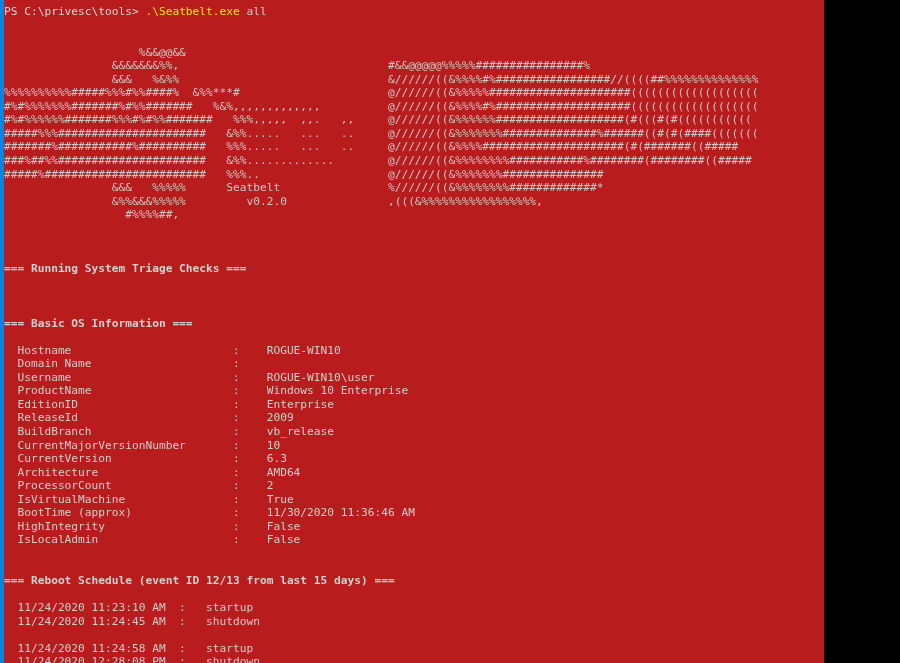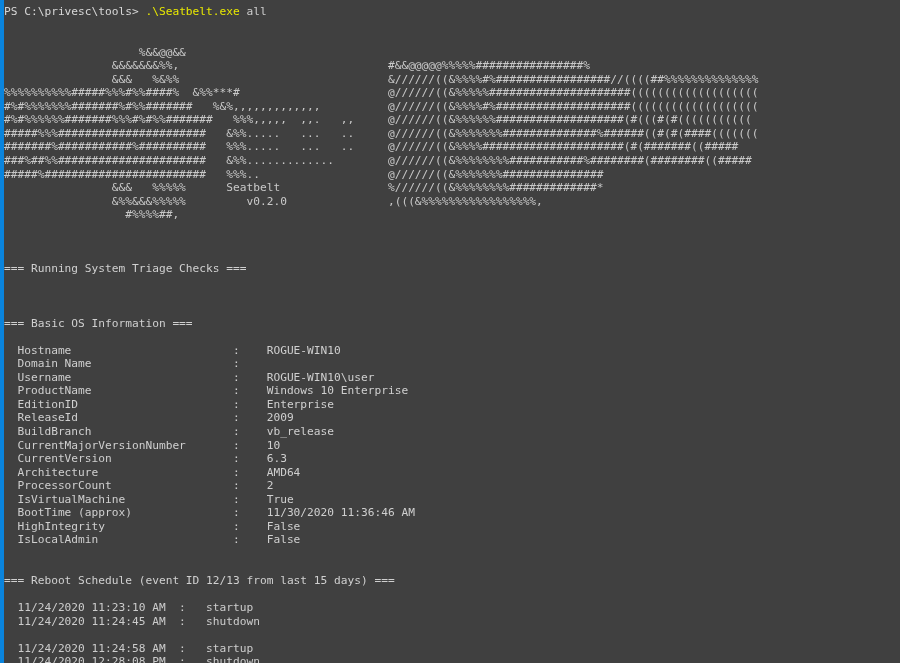--- a/index.html
+++ b/index.html
@@ -10,23 +10,23 @@
   }
   body {
     width: 900px;
     height: 663px;
     overflow: hidden;
     font-family: "DejaVu Sans Mono", "Liberation Mono", monospace;
   }
 
   #terminal {
     position: relative;
-    width: 900px;
+    width: 824px;
     height: 663px;
-    background: #404040;
+    background: #b91c1c;
     box-sizing: border-box;
     overflow: hidden;
   }
 
   
   #left-accent {
     position: absolute;
     left: 0;
     top: 0;
     width: 4px;
@@ -57,21 +57,21 @@
     min-height: 13.55px;
     font-family: "DejaVu Sans Mono", "Liberation Mono", monospace;
   }
 
   .blank { min-height: 13.55px; }
 
   .c-default { color: #cccccc; }
   .c-prompt  { color: #d8d8d8; }
   .c-yellow  { color: #e8e800; }
   .c-art     { color: #c9c9c9; }
-  .c-header  { color: #d0d0d0; }
+  .c-header  { color: #d0d0d0; font-weight: bold; }
   .c-key     { color: #cfcfcf; }
 </style>
 </head>
 <body>
 
 <div id="terminal">
 
   <div id="left-accent"></div>
 
   <div id="console"><div class="line"><span class="c-prompt">PS C:\privesc\tools&gt; </span><span class="c-yellow">.\Seatbelt.exe</span><span class="c-default"> all</span></div><div class="blank">&nbsp;</div><div class="blank">&nbsp;</div><div class="line c-art">                    %&amp;&amp;@@&amp;&amp;</div><div class="line c-art">                &amp;&amp;&amp;&amp;&amp;&amp;&amp;%%,                               #&amp;&amp;@@@@@%%%%%################%</div><div class="line c-art">                &amp;&amp;&amp;   %&amp;%%                               &amp;//////((&amp;%%%%#%#################//((((##%%%%%%%%%%%%%%</div><div class="line c-art">%%%%%%%%%%#####%%%#%%####%  &amp;%%***#                      @//////((&amp;%%%%%#####################(((((((((((((((((((</div><div class="line c-art">#%#%%%%%%%#######%#%%#######   %&amp;%,,,,,,,,,,,,,          @//////((&amp;%%%%#%####################(((((((((((((((((((</div><div class="line c-art">#%#%%%%%%#######%%%#%#%%#######   %%%,,,,,  ,,.   ,,     @//////((&amp;%%%%%%###################(#(((#(#(((((((((((</div><div class="line c-art">#####%%%######################   &amp;%%.....   ...   ..     @//////((&amp;%%%%%%%##############%######((#(#(####(((((((</div><div class="line c-art">#######%###########%##########   %%%.....   ...   ..     @//////((&amp;%%%%#####################(#(#######((#####</div><div class="line c-art">###%##%%######################   &amp;%%.............        @//////((&amp;%%%%%%%%###########%########(########((#####</div><div class="line c-art">#####%########################   %%%..                   @//////((&amp;%%%%%%%###############</div><div class="line c-art">                &amp;&amp;&amp;   %%%%%      Seatbelt                %//////((&amp;%%%%%%%%#############*</div><div class="line c-art">                &amp;%%&amp;&amp;&amp;%%%%%         v0.2.0               ,(((&amp;%%%%%%%%%%%%%%%%%,</div><div class="line c-art">                  #%%%%##,</div><div class="blank">&nbsp;</div><div class="blank">&nbsp;</div><div class="blank">&nbsp;</div><div class="line c-header">=== Running System Triage Checks ===</div><div class="blank">&nbsp;</div><div class="blank">&nbsp;</div><div class="blank">&nbsp;</div><div class="line c-header">=== Basic OS Information ===</div><div class="blank">&nbsp;</div><div class="line c-key">  Hostname                        :    ROGUE-WIN10</div><div class="line c-key">  Domain Name                     : </div><div class="line c-key">  Username                        :    ROGUE-WIN10\user</div><div class="line c-key">  ProductName                     :    Windows 10 Enterprise</div><div class="line c-key">  EditionID                       :    Enterprise</div><div class="line c-key">  ReleaseId                       :    2009</div><div class="line c-key">  BuildBranch                     :    vb_release</div><div class="line c-key">  CurrentMajorVersionNumber       :    10</div><div class="line c-key">  CurrentVersion                  :    6.3</div><div class="line c-key">  Architecture                    :    AMD64</div><div class="line c-key">  ProcessorCount                  :    2</div><div class="line c-key">  IsVirtualMachine                :    True</div><div class="line c-key">  BootTime (approx)               :    11/30/2020 11:36:46 AM</div><div class="line c-key">  HighIntegrity                   :    False</div><div class="line c-key">  IsLocalAdmin                    :    False</div><div class="blank">&nbsp;</div><div class="blank">&nbsp;</div><div class="line c-header">=== Reboot Schedule (event ID 12/13 from last 15 days) ===</div><div class="blank">&nbsp;</div><div class="line c-default">  11/24/2020 11:23:10 AM  :   startup</div><div class="line c-default">  11/24/2020 11:24:45 AM  :   shutdown</div><div class="blank">&nbsp;</div><div class="line c-default">  11/24/2020 11:24:58 AM  :   startup</div><div class="line c-default">  11/24/2020 12:28:08 PM  :   shutdown</div></div>

